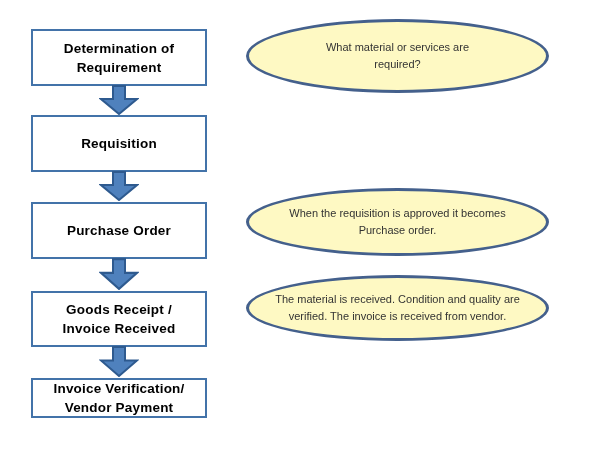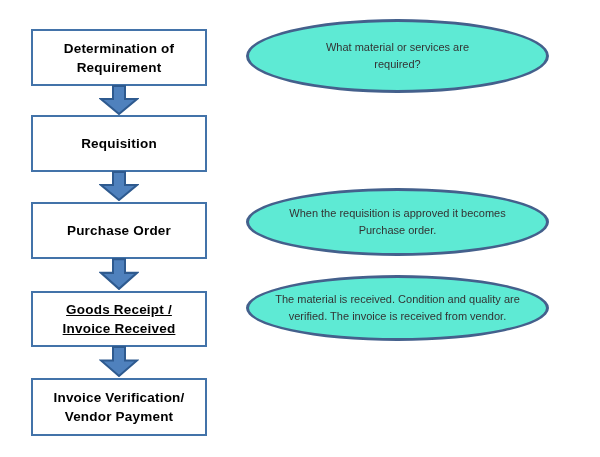--- a/index.html
+++ b/index.html
@@ -27,41 +27,41 @@
     font-weight: bold;
     font-size: 13.5px;
     line-height: 19px;
     color: #000000;
     white-space: pre-line;
     letter-spacing: 0.2px;
   }
   .b0 { top: 29px;  height: 57px; }
   .b1 { top: 115px; height: 57px; }
   .b2 { top: 202px; height: 57px; }
-  .b3 { top: 291px; height: 56px; text-decoration: underline; }
-  .b4 { top: 378px; height: 58px; }
+  .b3 { top: 291px; height: 56px; }
+  .b4 { top: 378px; height: 40px; }
 
   .arrow {
     position: absolute;
     left: 99px;
     width: 40px;
   }
   .a0 { top: 85px;  height: 30px; }
   .a1 { top: 171px; height: 30px; }
   .a2 { top: 258px; height: 32px; }
   .a3 { top: 346px; height: 31px; }
 
   .ellipse {
     position: absolute;
     left: 246px;
     width: 303px;
     border: 3px solid #44608c;
     border-radius: 50%;
     box-sizing: border-box;
-    background: #5eead4;
+    background: #fef9c3;
     display: flex;
     align-items: center;
     justify-content: center;
     text-align: center;
   }
   .ellipse .desc {
     font-size: 11px;
     line-height: 17.5px;
     color: #333333;
     white-space: pre-line;

